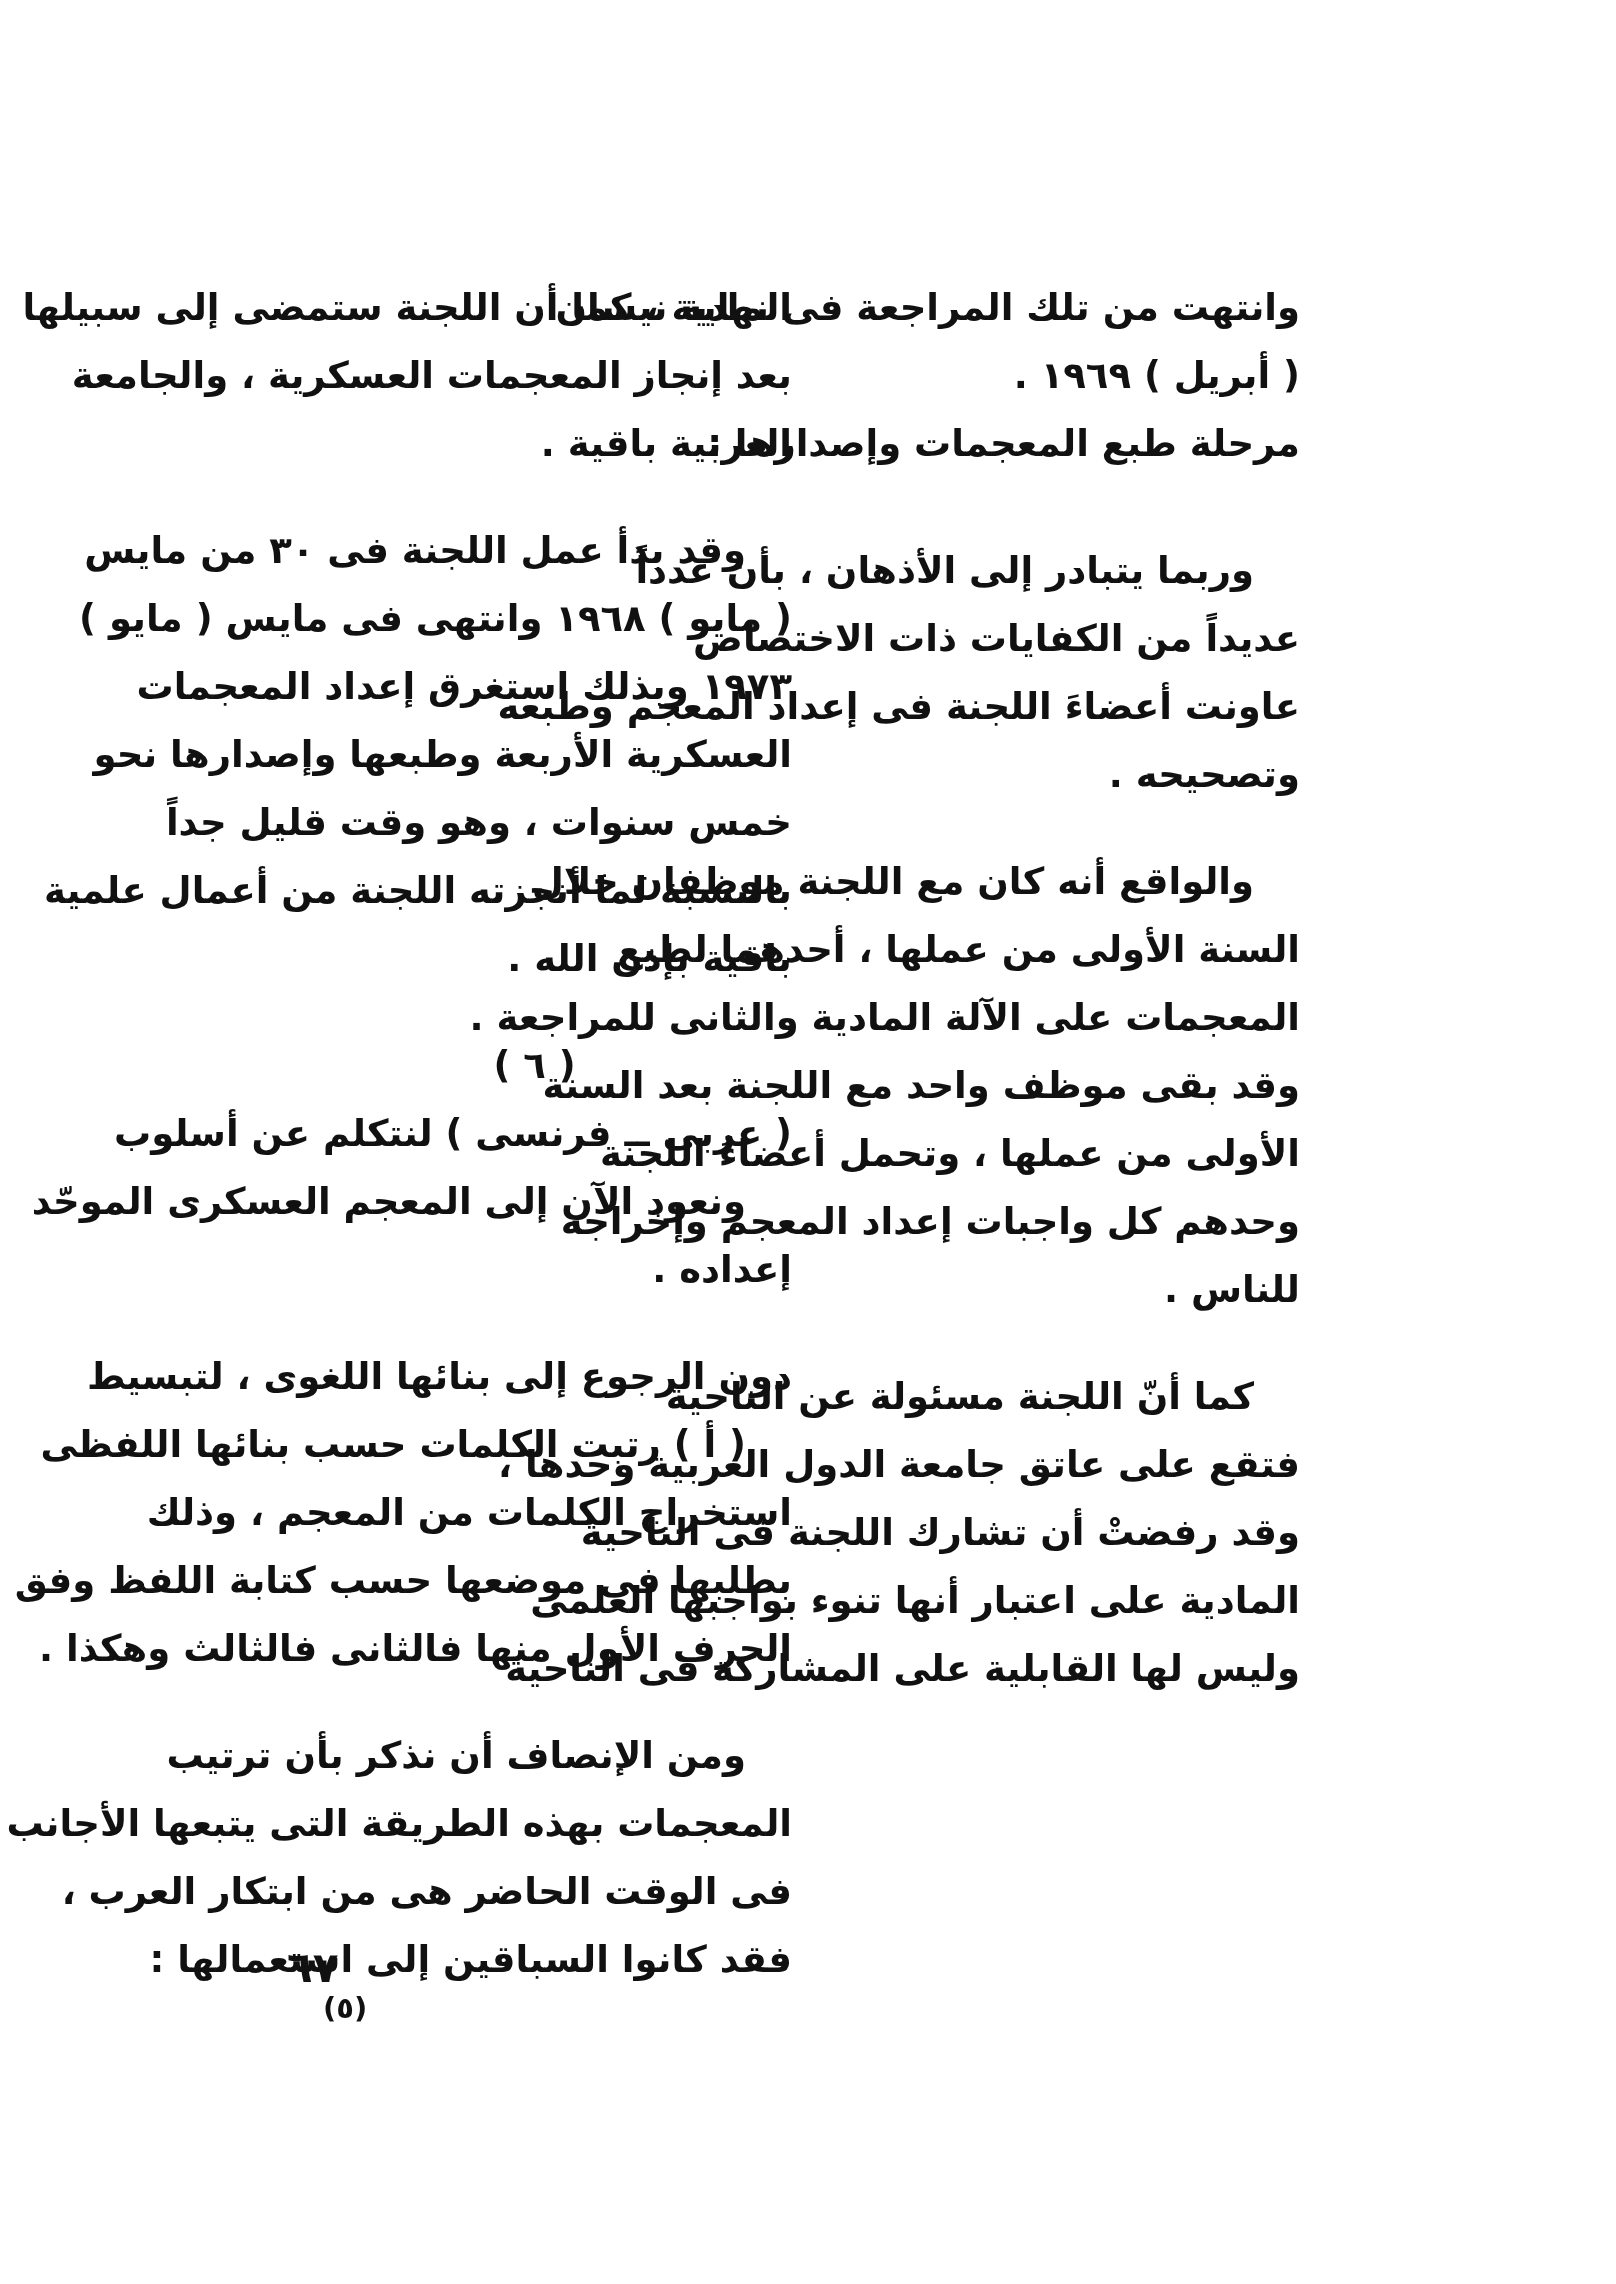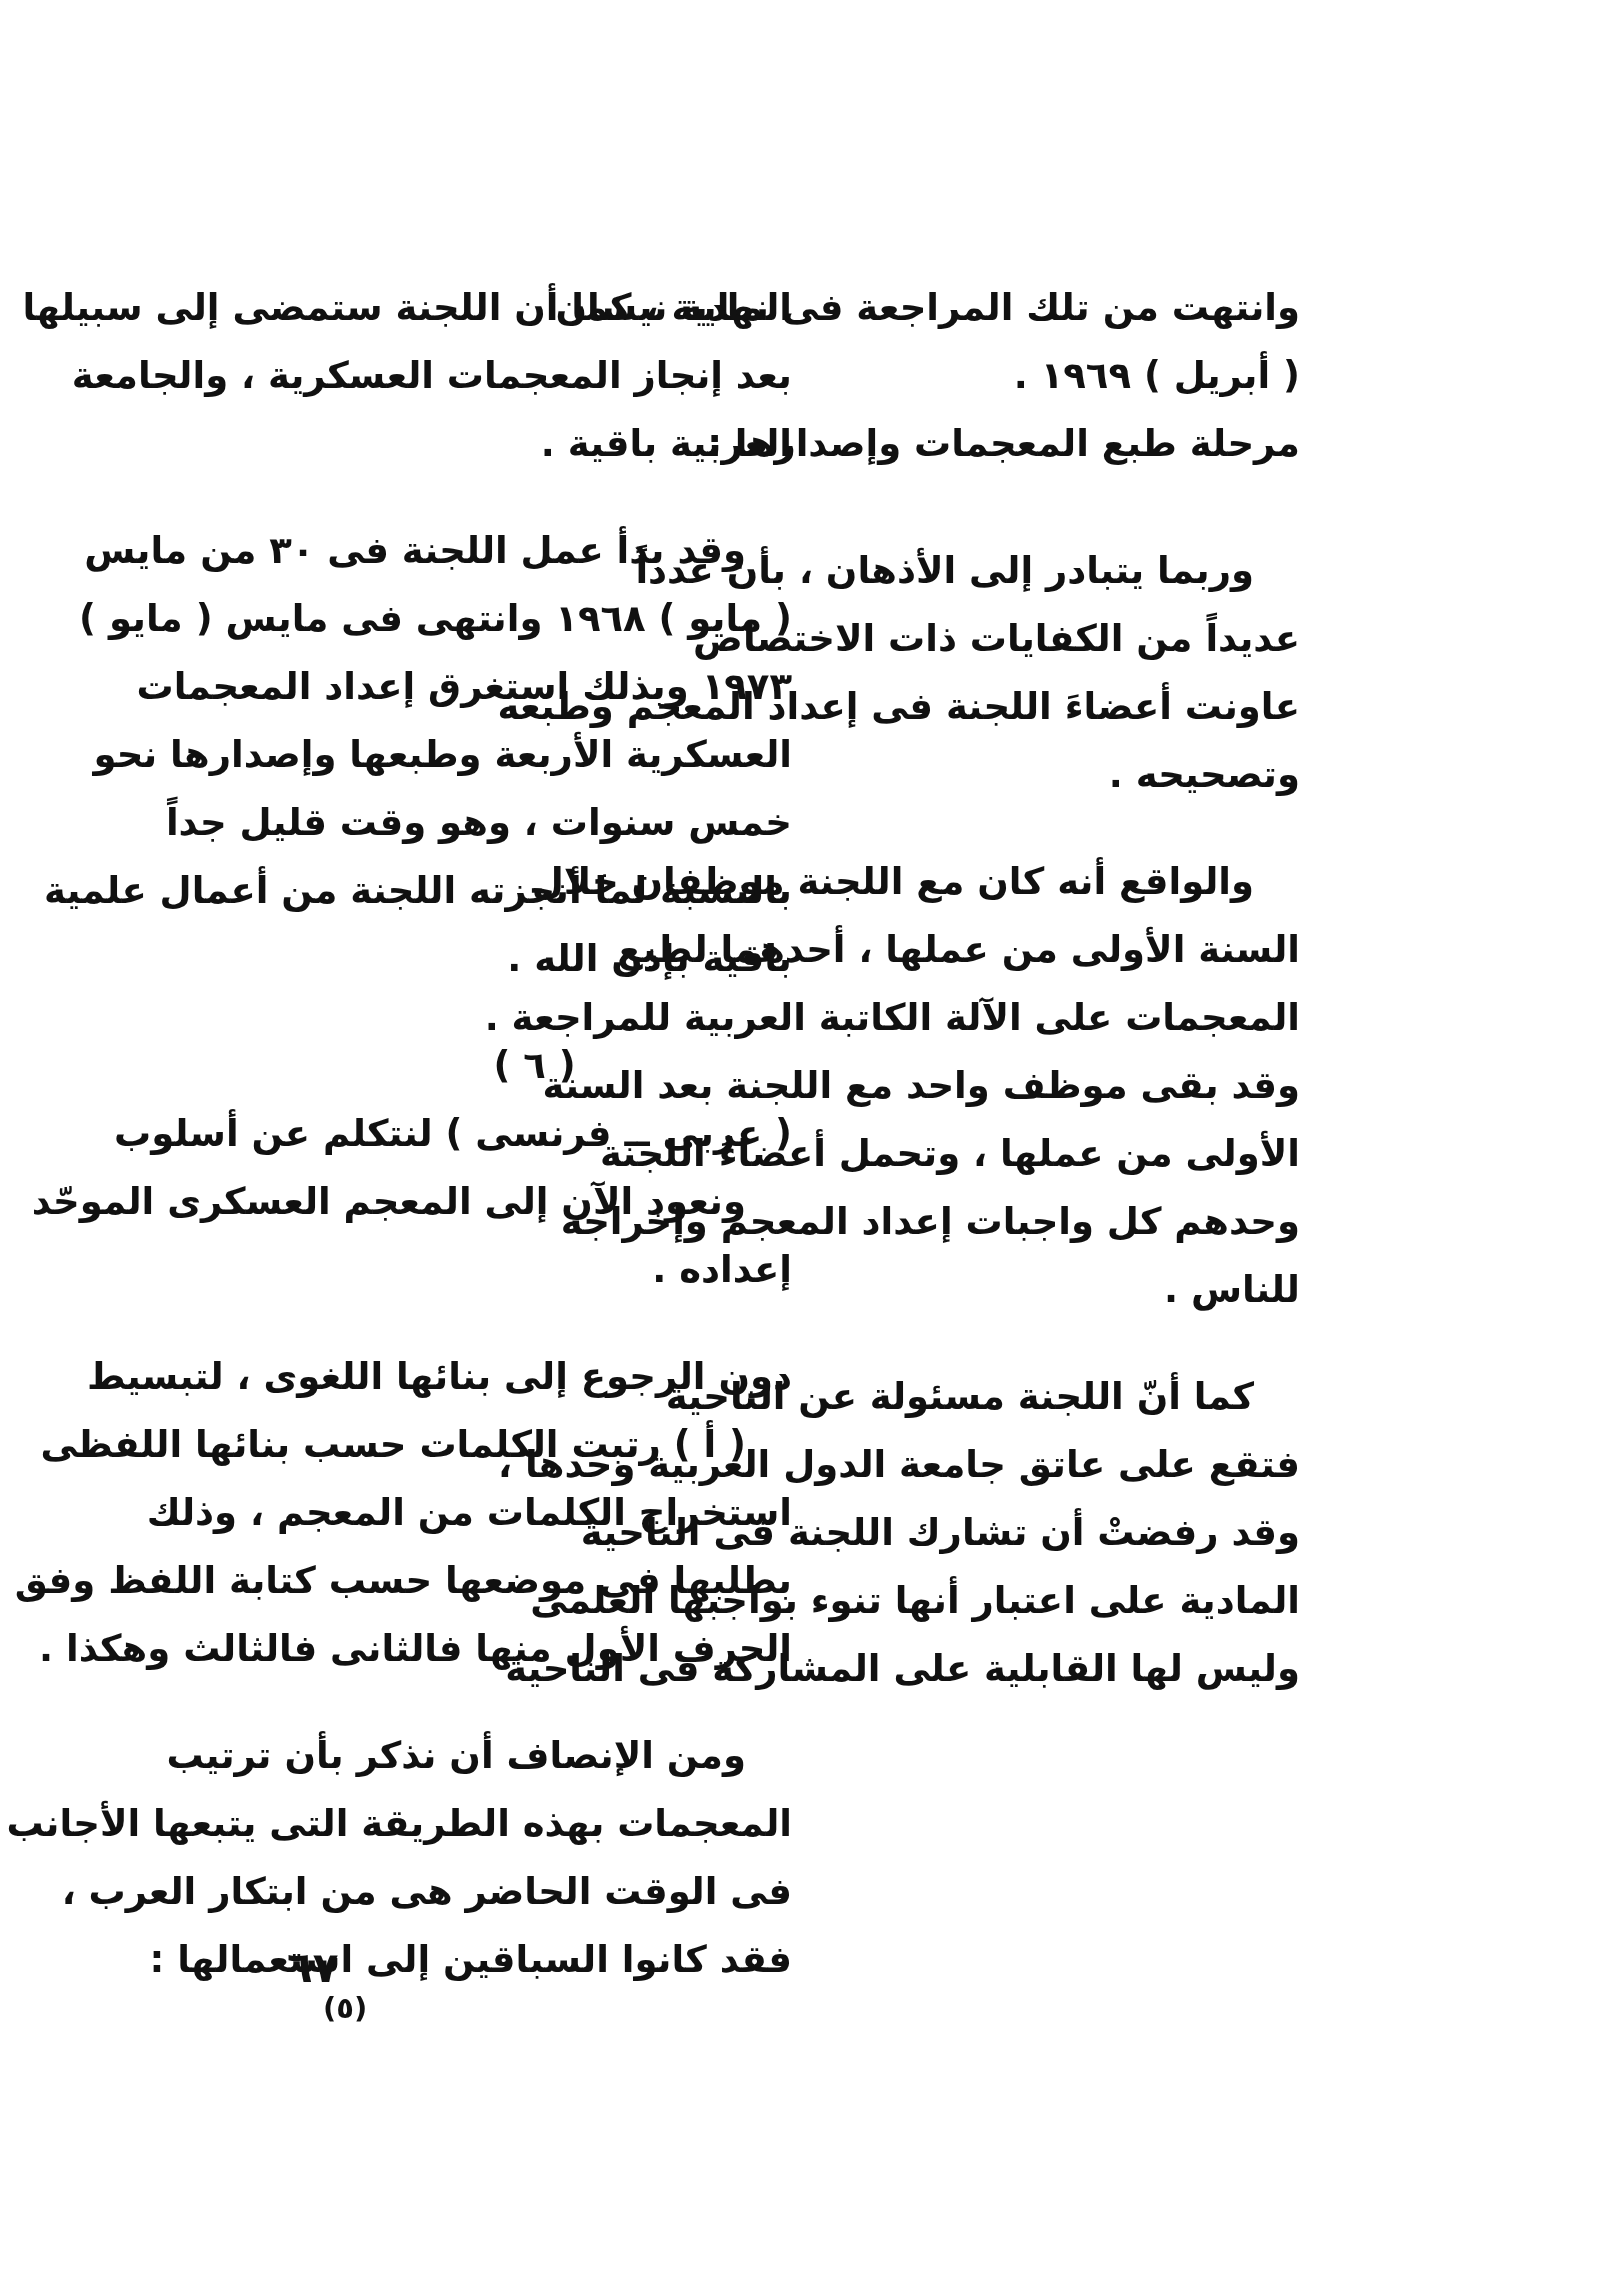--- a/index.html
+++ b/index.html
@@ -40,21 +40,21 @@
     <div>
       <span class="line indent">وربما يتبادر إلى الأذهان ، بأن عدداً</span>
       <span class="line">عديداً من الكفايات ذات الاختصاص</span>
       <span class="line">عاونت أعضاءَ اللجنة فى إعداد المعجم وطبعه</span>
       <span class="line short">وتصحيحه .</span>
     </div>
     <div class="gap"></div>
     <div>
       <span class="line indent">والواقع أنه كان مع اللجنة موظفان خلال</span>
       <span class="line">السنة الأولى من عملها ، أحدهما لطبع</span>
-      <span class="line">المعجمات على الآلة الكاتبة العربية للمراجعة .</span>
+      <span class="line">المعجمات على الآلة المادية والثانى للمراجعة .</span>
       <span class="line">وقد بقى موظف واحد مع اللجنة بعد السنة</span>
       <span class="line">الأولى من عملها ، وتحمل أعضاءُ اللجنة</span>
       <span class="line">وحدهم كل واجبات إعداد المعجم وإخراجه</span>
       <span class="line short">للناس .</span>
     </div>
     <div class="gap"></div>
     <div>
       <span class="line indent">كما أنّ اللجنة مسئولة عن الناحية</span>
       <span class="line">فتقع على عاتق جامعة الدول العربية وحدها ،</span>
       <span class="line">وقد رفضتْ أن تشارك اللجنة فى الناحية</span>

